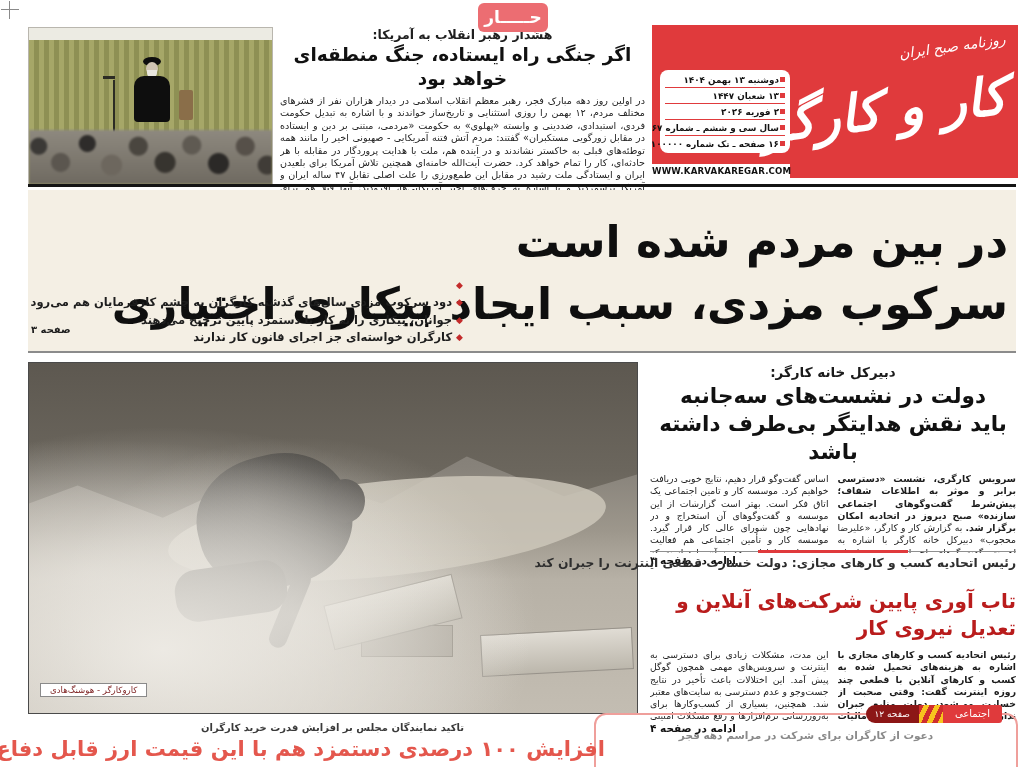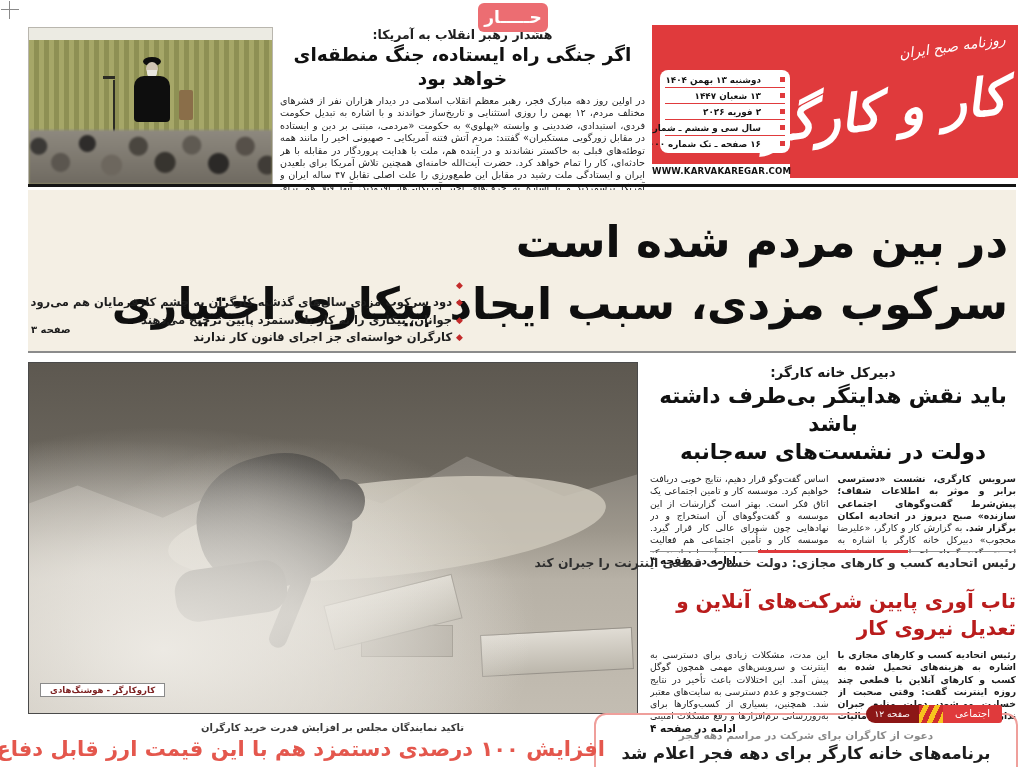--- a/index.html
+++ b/index.html
@@ -50,21 +50,21 @@
          color:#fff; font-weight:700; font-size:17px; text-align:center; line-height:28px; }
   .jar::after { content:""; position:absolute; bottom:-8px; left:50px; border:7px solid transparent; border-top:9px solid #ec6d72; }
 
   
   .masthead { position:absolute; left:652px; top:25px; width:366px; height:153px; background:#e03a3c; overflow:hidden; }
   .m-tagline { position:absolute; right:14px; top:6px; color:#fff; font-size:14px; font-style:italic;
                transform:rotate(-8deg); transform-origin:right top; white-space:nowrap; }
   .m-title { position:absolute; right:12px; top:40px; color:#fff; font-size:52px; font-weight:700; font-style:italic;
              transform:rotate(-7deg); transform-origin:right center; white-space:nowrap; z-index:1; }
   .date-panel { position:absolute; left:8px; top:45px; width:130px; background:#fff; border-radius:8px; padding:2px 5px; z-index:2; }
-  .drow { display:flex; direction:rtl; align-items:center; gap:19px; padding:2.5px 0; border-bottom:1px solid #e03a3c;
+  .drow { display:flex; direction:rtl; align-items:center; gap:1px; padding:2.5px 0; border-bottom:1px solid #e03a3c;
           font-size:8.8px; font-weight:700; color:#131313; white-space:nowrap; }
   .drow:last-child { border-bottom:none; }
   .dsq { width:5px; height:5px; background:#e03a3c; flex:none; }
   .m-site { position:absolute; left:0; bottom:0; width:138px; background:#fff; font-size:8.6px; font-weight:700;
             color:#111; text-align:center; padding:2px 0; z-index:2; letter-spacing:.2px; }
 
   
   .black-rule { position:absolute; left:28px; top:184px; width:988px; height:3px; background:#141414; }
   .cream { position:absolute; left:28px; top:190px; width:988px; height:163px; background:#f4efe4; border-bottom:2px solid #8b8b8b; }
   .lead-kicker { position:absolute; right:8px; top:4px; width:460px; text-align:center; direction:rtl;
@@ -95,21 +95,21 @@
   .wp-brick-b { position:absolute; left:332px; top:262px; width:92px; height:32px; background:#a59f94; border:1px solid #857f74; }
   .wp-brick1 { position:absolute; left:298px; top:226px; width:132px; height:46px; border:1px solid #8f8a80;
      background:linear-gradient(180deg,#dcd8cf,#b5b0a4); transform:rotate(-14deg); }
   .wp-brick2 { position:absolute; left:452px; top:268px; width:152px; height:42px; border:1px solid #97928a;
      background:linear-gradient(180deg,#e0dcd4,#bcb7ac); transform:rotate(-3deg); }
   .wp-dust { position:absolute; left:0; top:0; width:100%; height:100%;
      background:radial-gradient(ellipse at 22% 82%, rgba(238,235,229,.95), transparent 55%),
                 radial-gradient(ellipse at 44% 72%, rgba(228,225,218,.65), transparent 50%),
                 radial-gradient(ellipse at 10% 60%, rgba(230,227,220,.55), transparent 45%); }
   .wp-caption { position:absolute; left:11px; bottom:16px; background:#fff; border:1px solid #8a8a8a;
-     padding:1px 9px; font-size:8.6px; font-weight:700; color:#7c1f1f; direction:rtl; }
+     padding:1px 9px; font-size:8.6px; font-weight:400; color:#7c1f1f; direction:rtl; }
 
   
   .storyA { position:absolute; left:650px; top:364px; width:366px; direction:rtl; }
   .sa-kicker { text-align:center; font-size:13.5px; font-weight:700; color:#1b1b1b; }
   .sa-headline { text-align:center; font-size:21.5px; font-weight:800; color:#111; line-height:28px; margin-top:2px; }
   .cols { margin-top:7px; display:flex; direction:rtl; gap:9px; }
   .col { flex:1; font-size:9.3px; line-height:12.25px; text-align:justify; color:#1c1c1c; overflow:hidden; }
   .colsA .col { height:80px; }
   .colsB .col { height:72px; }
   .lead-bold { font-weight:700; }
@@ -228,22 +228,22 @@
     <div class="wp-brick-b"></div>
     <div class="wp-brick1"></div>
     <div class="wp-brick2"></div>
     <div class="wp-dust"></div>
     <div class="wp-caption">کاروکارگر - هوشنگ‌هادی</div>
   </div>
 
   <div class="storyA">
     <div class="sa-kicker">دبیرکل خانه کارگر:</div>
     <div class="sa-headline">
+      <div>دولت در نشست‌های سه‌جانبه</div>
       <div>باید نقش هدایتگر بی‌طرف داشته باشد</div>
-      <div>دولت در نشست‌های سه‌جانبه</div>
     </div>
     <div class="cols colsA">
       <div class="col"><span class="lead-bold">سرویس کارگری، نشست «دسترسی برابر و موثر به اطلاعات شفاف؛ پیش‌شرط گفت‌وگوهای اجتماعی سازنده» صبح دیروز در اتحادیه امکان برگزار شد.</span><span> به گزارش کار و کارگر، «علیرضا محجوب» دبیرکل خانه کارگر با اشاره به اهمیت گفت‌وگوهای اجتماعی نزد سازمان جهانی کار بیان کرد: اگر شفافیت و صحت اطلاعات و تعهد به بی‌طرفی داده‌ها را</span></div>
       <div class="col"><span>اساس گفت‌وگو قرار دهیم، نتایج خوبی دریافت خواهیم کرد. موسسه کار و تامین اجتماعی یک اتاق فکر است. بهتر است گزارشات از این موسسه و گفت‌وگوهای آن استخراج و در نهادهایی چون شورای عالی کار قرار گیرد. موسسه کار و تأمین اجتماعی هم فعالیت خوبی داشته اما این نقد به آن وارد است که تاکنون خروجی‌محور نبوده است.</span></div>
     </div>
     <div class="col-more">ادامه در صفحه ۳</div>
   </div>
 
   <div class="divider">
       <div class="divider-red"></div>
@@ -259,21 +259,20 @@
     <div class="col-more">ادامه در صفحه ۴</div>
   </div>
 
   <div class="fajr-box">
     <div class="badge">
       <div class="badge-page">صفحه ۱۲</div>
       <div class="badge-chev"></div>
       <div class="badge-section">اجتماعی</div>
     </div>
     <div class="fajr-kicker">دعوت از کارگران برای شرکت در مراسم دهه فجر</div>
-    <div class="fajr-headline">برنامه‌های خانه کارگر برای دهه فجر اعلام شد</div>
   </div>
 
   <div class="majlis">
     <div class="mj-kicker">تاکید نمایندگان مجلس بر افزایش قدرت خرید کارگران</div>
     <div class="mj-headline">افزایش ۱۰۰ درصدی دستمزد هم با این قیمت ارز قابل دفاع است</div>
   </div>
 
 </div>
 
 </body></html>

